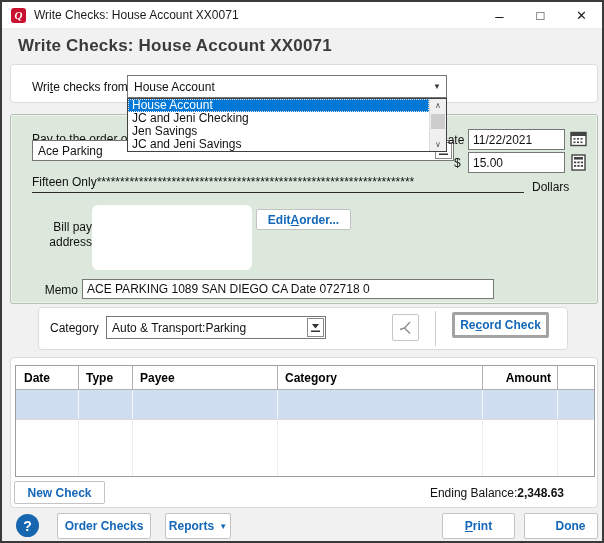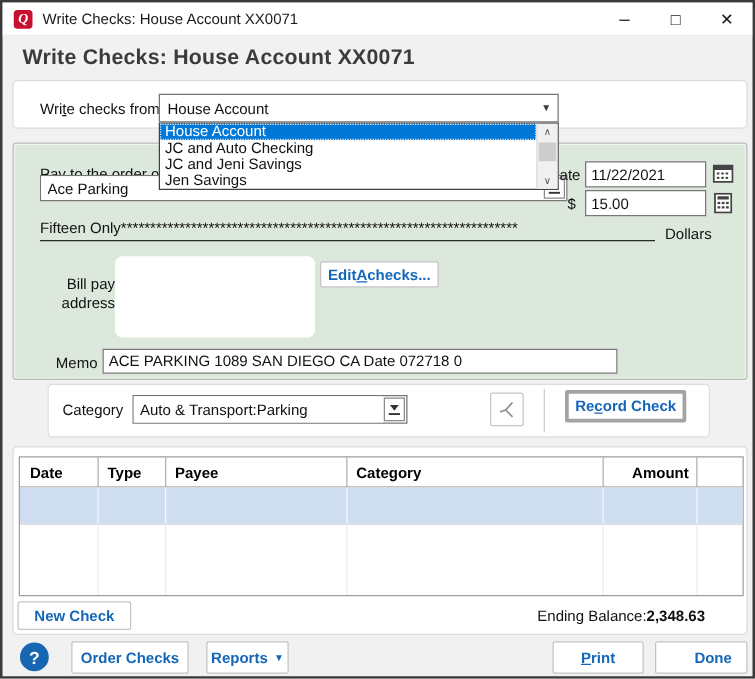--- a/index.html
+++ b/index.html
@@ -191,21 +191,21 @@
   <div class="wordsline">Fifteen Only********************************************************************</div>
   <div class="lbl" style="left:530px; top:178px;">Dollars</div>
 
   <div class="lbl" style="left:28px; top:218px; width:62px; text-align:right;">Bill pay</div>
   <div class="lbl" style="left:28px; top:233px; width:62px; text-align:right;">address</div>
   <div class="addrbox"></div>
 
   <div class="qbtn" style="left:254px; top:207px; width:95px; height:21px;">
       <span>Edit </span>
       <span class="mn">A</span>
-      <span>checks...</span>
+      <span>order...</span>
     </div>
 
   <div class="lbl" style="left:32px; top:281px; width:44px; text-align:right;">Memo</div>
   <input class="tinput" style="left: 80px; top: 277px; width: 412px; height: 20px;" value="ACE PARKING 1089 SAN DIEGO CA Date 072718 0">
 
   <div class="panel panel-category"></div>
   <div class="lbl" style="left:48px; top:319px;">Category</div>
   <div class="fieldwrap" style="left:104px; top:314px; width:220px; height:23px;">
     <input value="Auto &amp; Transport:Parking" style="">
     <div class="recallbtn">
@@ -269,23 +269,23 @@
   <div class="qbtn" style="left:440px; top:511px; width:73px; height:26px;">
       <span></span>
       <span class="mn">P</span>
       <span>rint</span>
     </div>
   <div class="qbtn" style="left:522px; top:511px; width:74px; height:26px;padding-left:19px;">Done</div>
 
   <div class="droplist">
     <div class="dropitems">
       <div class="dropitem selected">House Account</div>
-      <div class="dropitem">JC and Auto Checking</div>
+      <div class="dropitem">JC and Jeni Checking</div>
+      <div class="dropitem">Jen Savings</div>
       <div class="dropitem">JC and Jeni Savings</div>
-      <div class="dropitem">Jen Savings</div>
     </div>
     <div class="vscroll">
       <div class="scr-arrow scr-up">∧</div>
       <div class="scr-thumb"></div>
       <div class="scr-arrow scr-down">∨</div>
     </div>
   </div>
 
 </div>
 

